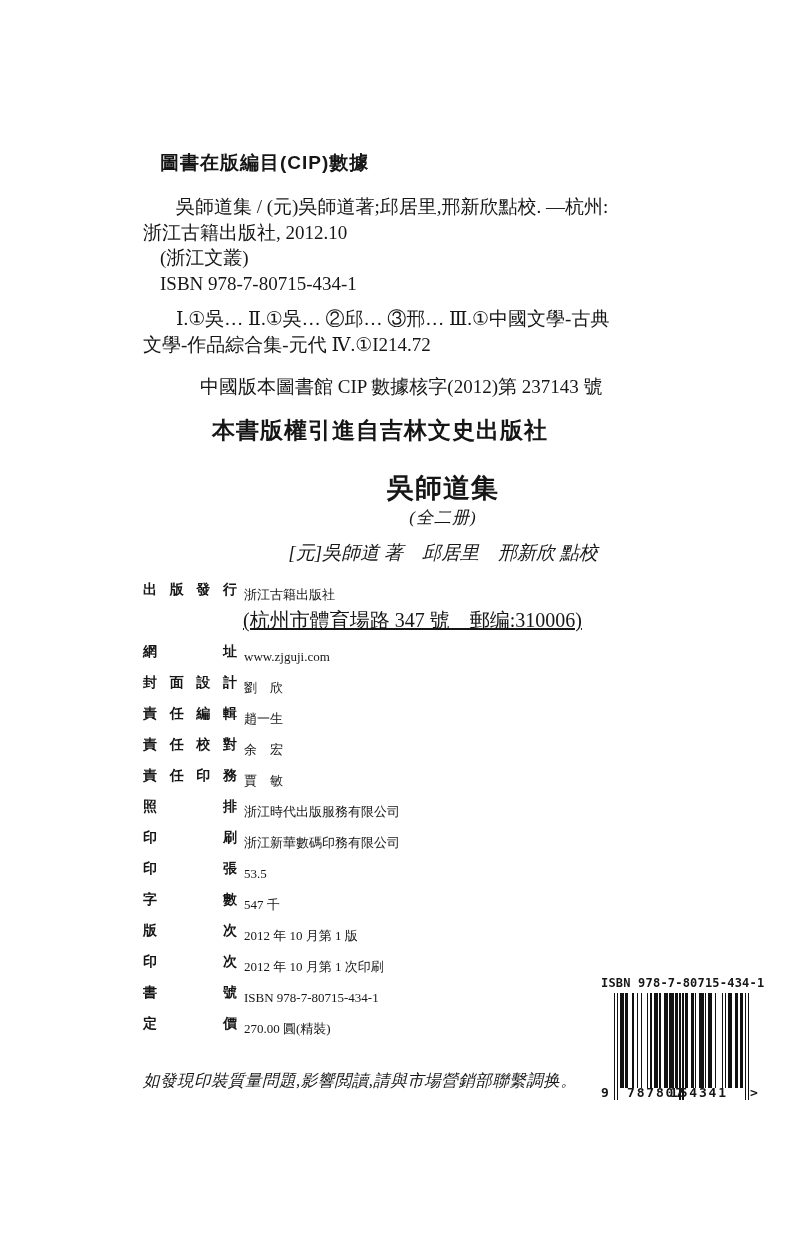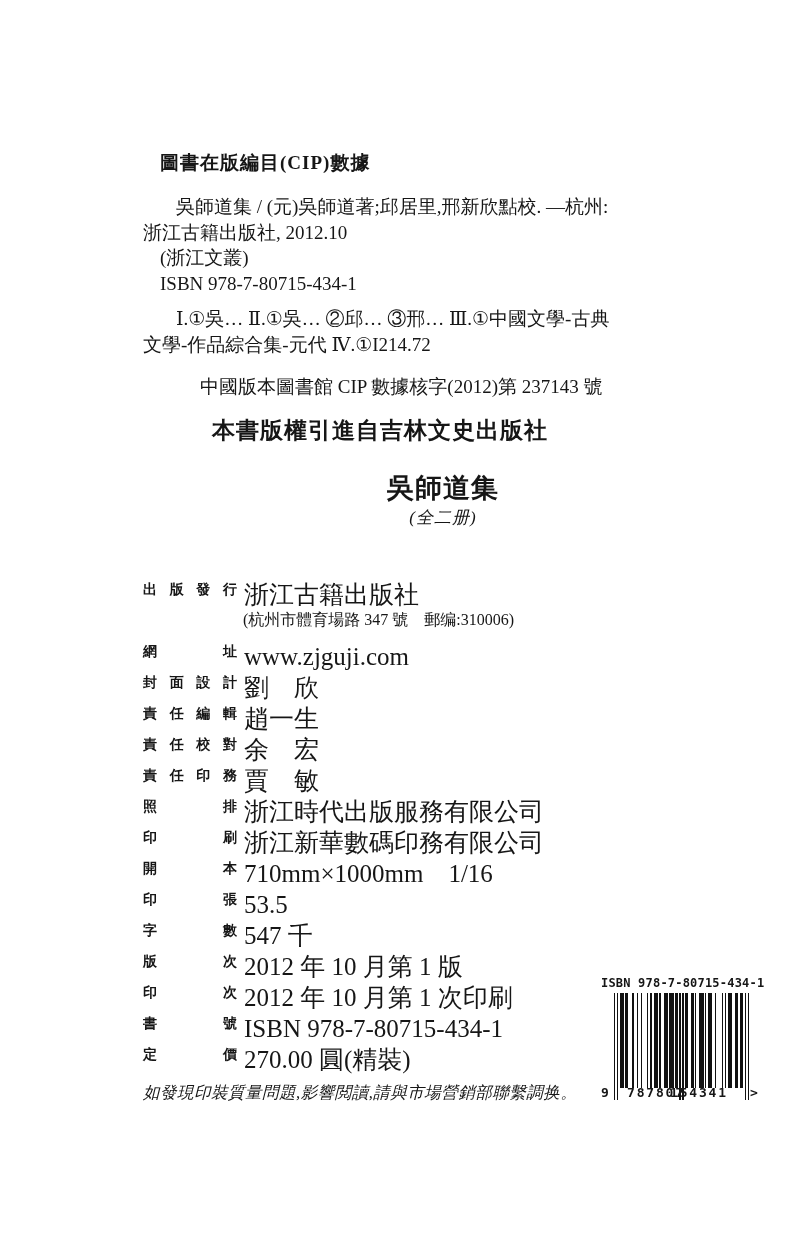--- a/index.html
+++ b/index.html
@@ -1,40 +1,40 @@
 <!DOCTYPE html>
 <html><head>
 <meta charset="utf-8">
 <style>
   html,body{margin:0;padding:0;background:#ffffff;}
   .page{
     position:relative;width:811px;height:1236px;background:#ffffff;
     color:#161616;font-family:"Liberation Serif","DejaVu Serif",serif;
     overflow:hidden;
   }
-  .hei{font-family:Liberation Serif, serif;font-weight:bold;}
+  .hei{font-family:Liberation Sans, sans-serif;font-weight:bold;}
   .kai{font-style:italic;}
   .cip-heading{position:absolute;left:160px;top:150px;font-size:19px;letter-spacing:1px;}
   .cip-record{position:absolute;left:143px;top:194px;font-size:19px;line-height:25.5px;width:680px;white-space:nowrap;}
   .cip-class{position:absolute;left:143px;top:306px;font-size:19px;line-height:25.5px;width:680px;white-space:nowrap;}
   .indent1{padding-left:33px;}
   .indent2{padding-left:17px;}
   .cip-registry{position:absolute;left:160px;top:374px;font-size:19px;white-space:nowrap;margin-left:40px;}
   .rights{position:absolute;left:0;top:415px;width:760px;text-align:center;font-size:23px;letter-spacing:1px;}
   .title-block{position:absolute;left:75px;top:470px;width:736px;text-align:center;}
   .book-title{font-size:27px;letter-spacing:1px;}
   .volumes{font-size:17px;letter-spacing:1px;}
   .authors{font-size:19px;margin-top:11px;}
   .colophon{position:absolute;left:143px;top:574px;width:560px;}
   .crow{display:flex;align-items:center;height:31px;white-space:nowrap;}
-  .csub{display:flex;align-items:center;height:31px;padding-left:100px;font-size:16px;white-space:nowrap;}
+  .csub{display:flex;align-items:center;height:31px;padding-left:100px;font-size:20px;white-space:nowrap;text-decoration:underline;}
   .clabel{display:inline-block;width:94px;font-family:"Liberation Sans","DejaVu Sans",sans-serif;
           font-weight:bold;font-size:14px;text-align:justify;text-align-last:justify;margin-right:7px;flex:none;}
-  .cvalue{font-size:25px;margin-top:10px;}
-  .note{position:absolute;left:143px;top:1070px;font-size:16.5px;letter-spacing:0.5px;white-space:nowrap;margin-top:12px;}
+  .cvalue{font-size:13px;margin-top:10px;}
+  .note{position:absolute;left:143px;top:1070px;font-size:16.5px;letter-spacing:0.5px;white-space:nowrap;}
   .barcode{position:absolute;left:600px;top:976px;width:170px;}
   .bc-isbn{font-family:"DejaVu Sans Mono","Liberation Mono",monospace;font-weight:700;font-size:12px;
            letter-spacing:0.2px;white-space:nowrap;margin-left:1px;}
   .bc-wrap{position:relative;margin:3px 0 0 14px;width:135px;height:108px;}
   .bc-wrap svg{display:block;}
   .bd{position:absolute;top:93px;font-family:"DejaVu Sans Mono","Liberation Mono",monospace;
       font-weight:700;font-size:13px;line-height:14px;white-space:nowrap;}
   .bd-9{left:-13px;}
   .bd-g1{left:13px;letter-spacing:1.8px;}
   .bd-g2{left:56px;letter-spacing:1.8px;}
@@ -59,20 +59,21 @@
     <div>文學-作品綜合集-元代 Ⅳ.①I214.72</div>
   </div>
 
   <div class="cip-registry">中國版本圖書館 CIP 數據核字(2012)第 237143 號</div>
 
   <div class="rights hei">本書版權引進自吉林文史出版社</div>
 
   <div class="title-block">
     <div class="book-title hei">吳師道集</div>
     <div class="volumes kai">(全二册)</div>
+    <div class="authors kai">[元]吳師道 著　邱居里　邢新欣 點校</div>
   </div>
 
   <div class="colophon">
     <div class="crow">
       <span class="clabel">出版發行</span>
       <span class="cvalue">浙江古籍出版社</span>
     </div>
     <div class="csub">(杭州市體育場路 347 號　郵编:310006)</div>
     <div class="crow">
       <span class="clabel">網址</span>
@@ -94,24 +95,20 @@
       <span class="clabel">責任印務</span>
       <span class="cvalue">賈　敏</span>
     </div>
     <div class="crow">
       <span class="clabel">照排</span>
       <span class="cvalue">浙江時代出版服務有限公司</span>
     </div>
     <div class="crow">
       <span class="clabel">印刷</span>
       <span class="cvalue">浙江新華數碼印務有限公司</span>
-    </div>
-    <div class="crow">
-      <span class="clabel">開本</span>
-      <span class="cvalue">710mm×1000mm　1/16</span>
     </div>
     <div class="crow">
       <span class="clabel">印張</span>
       <span class="cvalue">53.5</span>
     </div>
     <div class="crow">
       <span class="clabel">字數</span>
       <span class="cvalue">547 千</span>
     </div>
     <div class="crow">

